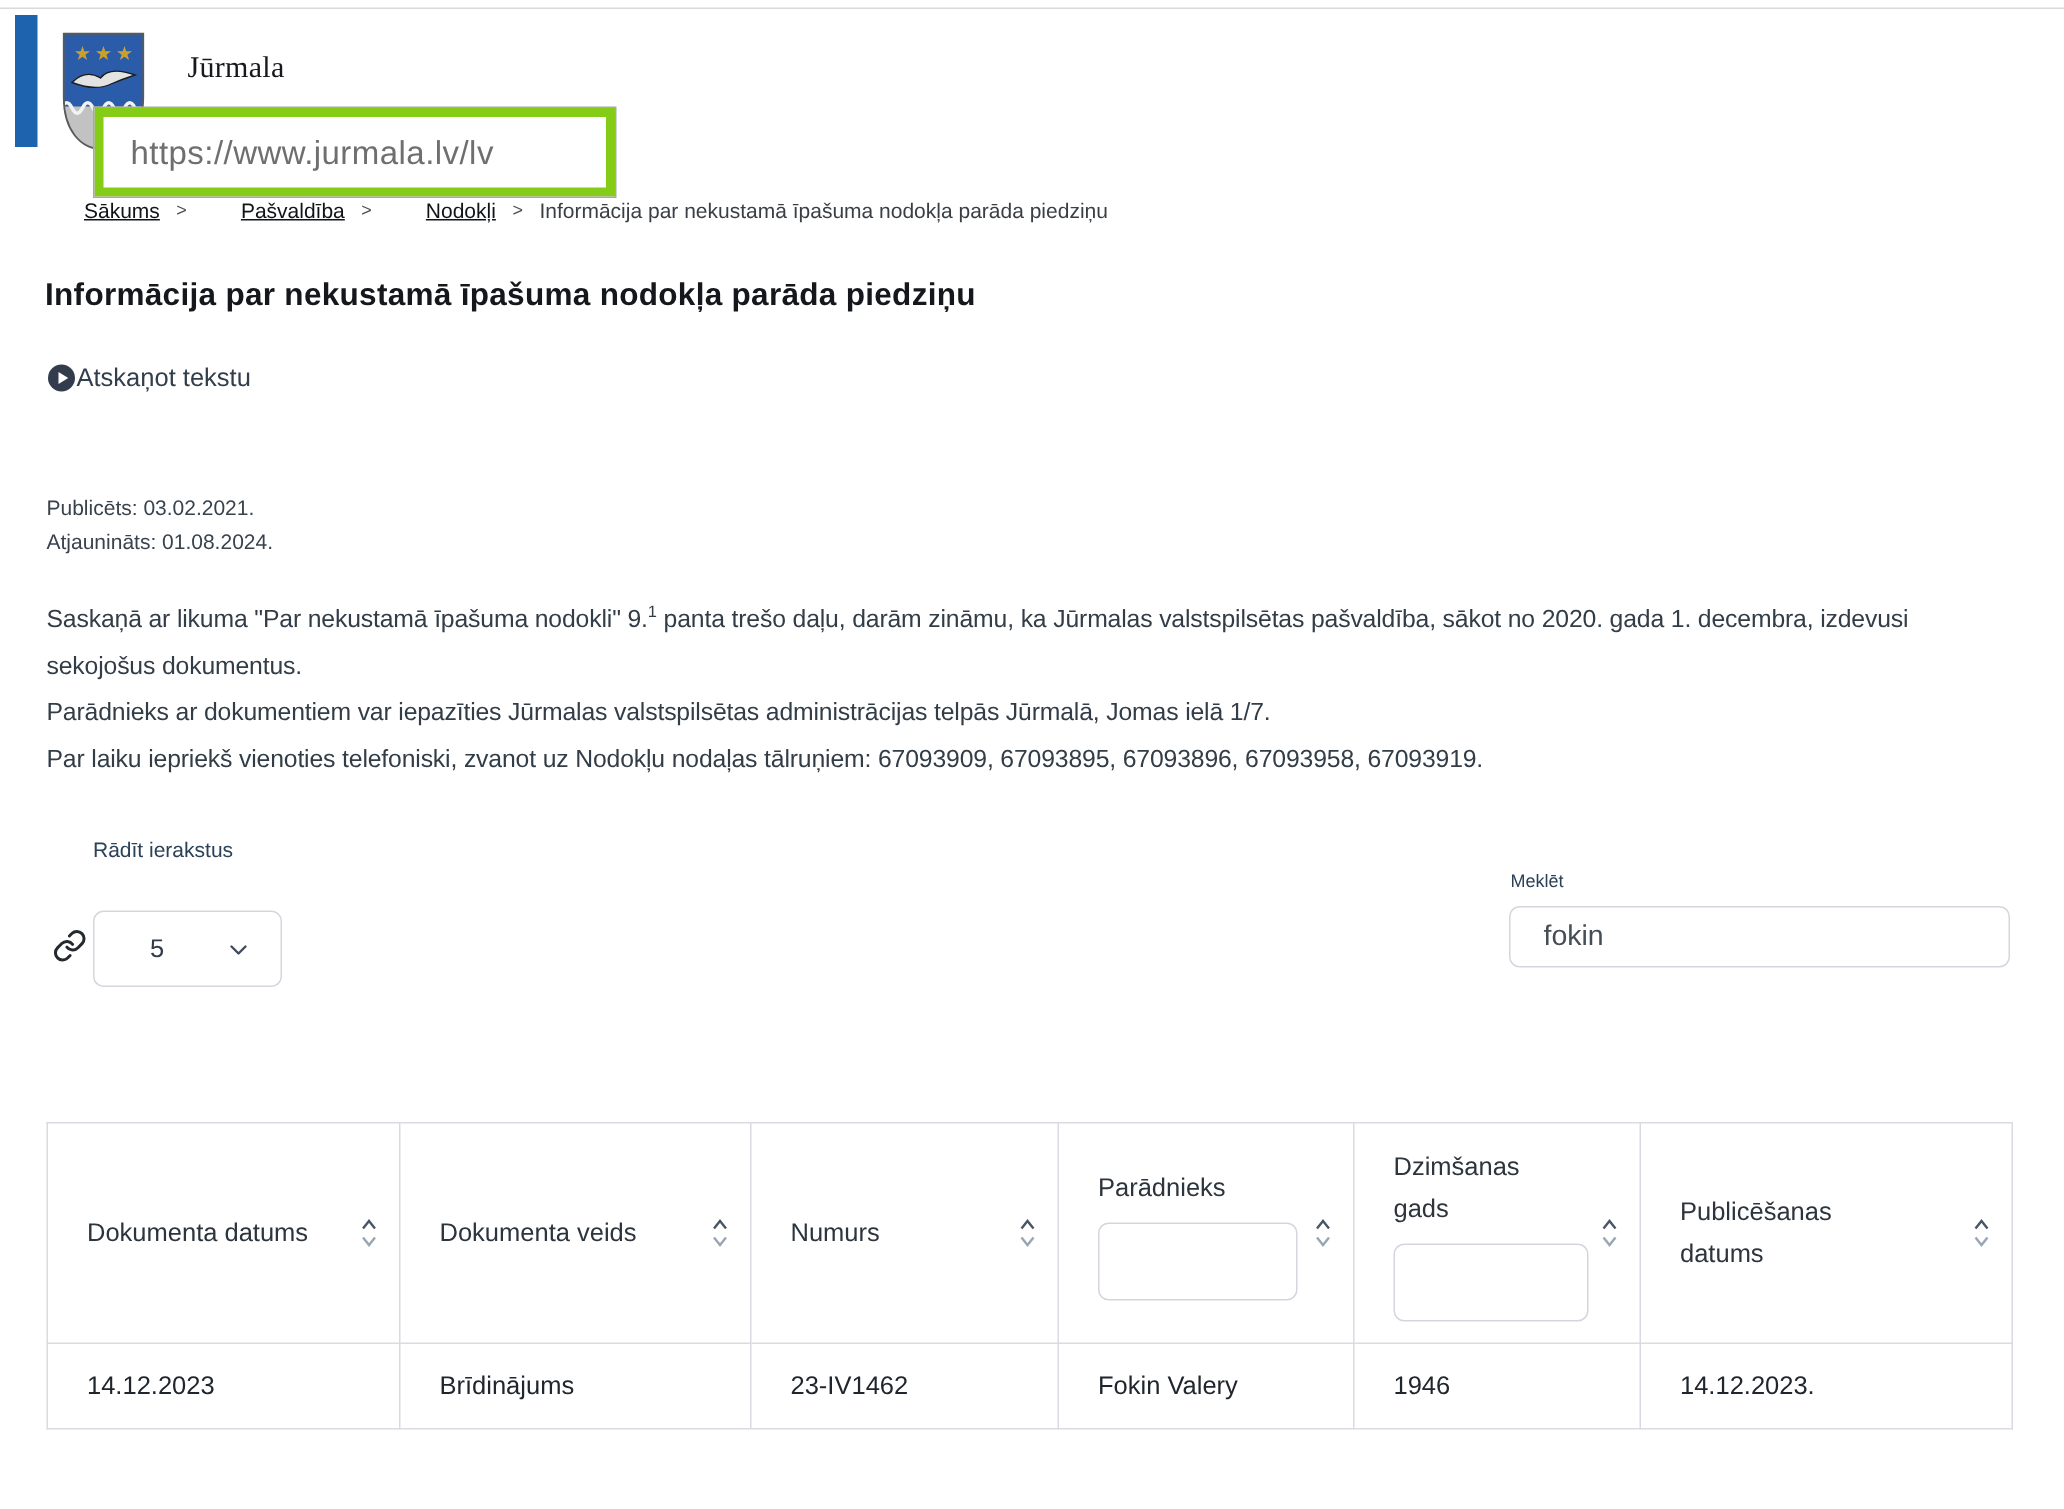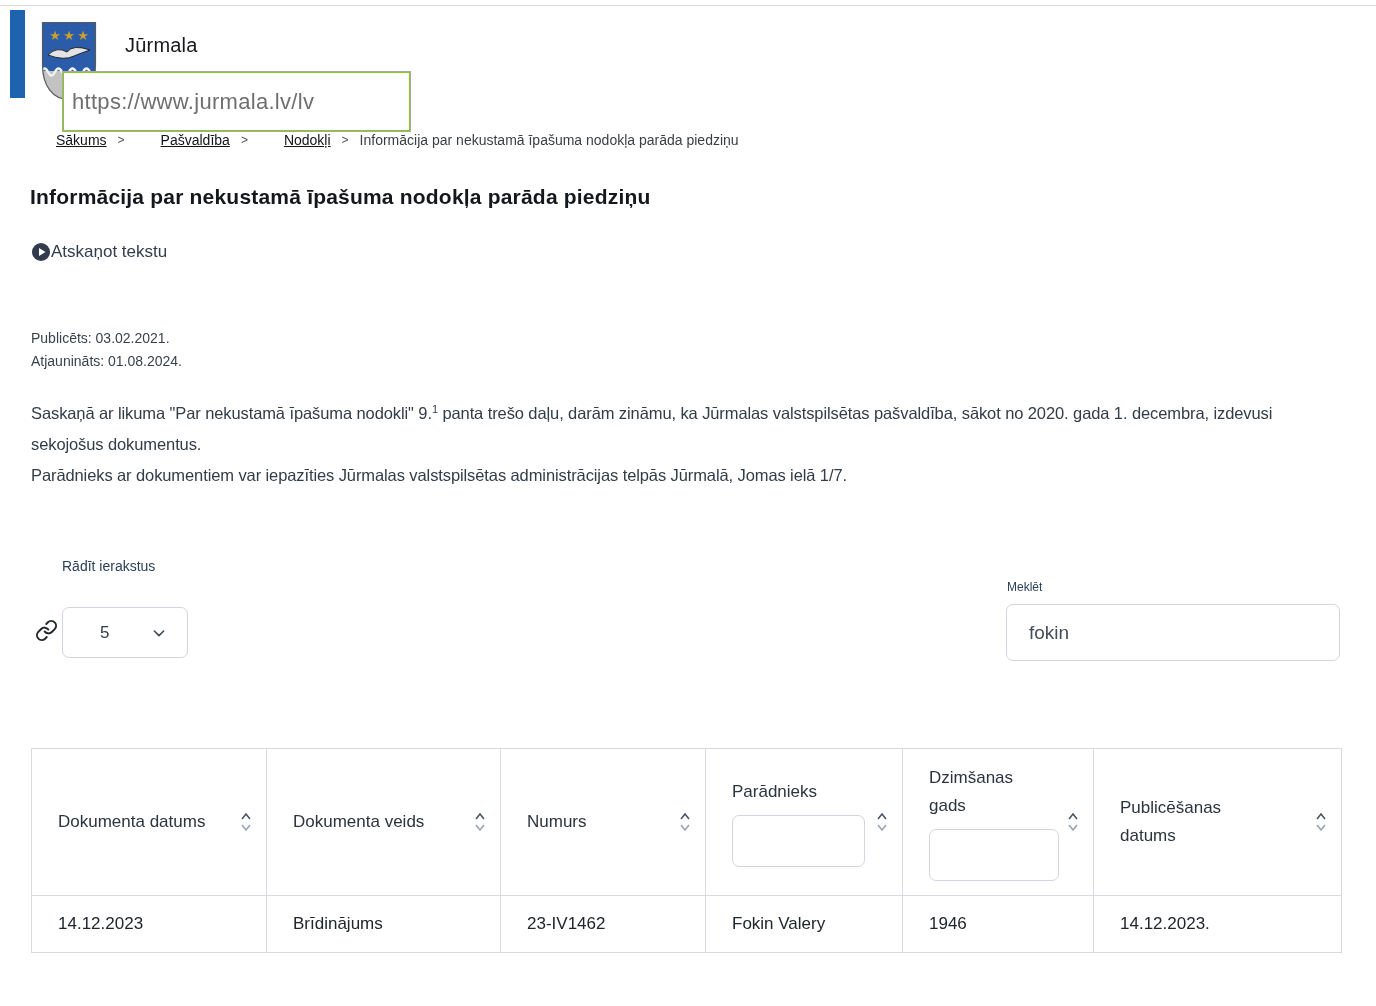--- a/index.html
+++ b/index.html
@@ -5,25 +5,25 @@
   * { margin:0; padding:0; box-sizing:border-box; }
   html,body { background:#ffffff; }
   body { font-family:"Liberation Sans", sans-serif; color:#2b333c; }
   #app { position:relative; width:1376px; height:1006px; background:#fff; overflow:hidden; }
 
   .top-hairline { position:absolute; left:0; top:5px; width:1376px; height:1px; background:#d9d9d9; }
 
   
   .accent-bar { position:absolute; left:10px; top:10px; width:15px; height:88px; background:#1e63ae; }
   .coat { position:absolute; left:41px; top:21px; width:56px; height:80px; }
-  .site-name { position:absolute; left:125px; top:34px; font-size:20px; color:#16181b; letter-spacing:.2px; }
+  .site-name { position:absolute; left:125px; top:34px; font-size:20px; color:#16181b; letter-spacing:.2px;font-family:Liberation Serif, serif; }
 
   .url-tooltip { position:absolute; left:63px; top:72px; width:347px; height:59px;
-      background:#ffffff; border:1px solid #84cc16; outline:1px solid #a8a8a8;
-      display:flex; align-items:center; padding-left:8px;
+      background:#ffffff; border:6px solid #84cc16; outline:1px solid #a8a8a8;
+      display:flex; align-items:center; padding-left:18px;
       font-size:22px; color:#6f6f6f; letter-spacing:.3px; }
 
   
   .breadcrumb { position:absolute; left:31px; top:132px; font-size:14px; color:#45484c; display:flex; align-items:center; white-space:nowrap; }
   .breadcrumb a { color:#111317; text-decoration:underline; cursor:pointer;margin-left:25px; }
   .crumb-sep { margin:0 11px; color:#4d5156; font-size:12px; }
   .crumb-current { color:#3a3f45; }
 
   .page-title { position:absolute; left:30px; top:185px; font-size:21px; font-weight:bold; color:#14171b; letter-spacing:.2px; }
 
@@ -39,21 +39,21 @@
 
   
   .show-label { position:absolute; left:62px; top:558px; font-size:14px; color:#2b4158; }
   .link-icon { position:absolute; left:35px; top:619px; width:23px; height:23px; cursor:pointer; }
   .page-size { position:absolute; left:62px; top:607px; width:126px; height:51px;
       border:1px solid #d5d5df; border-radius:7px; background:#fff; cursor:pointer;
       display:flex; align-items:center; justify-content:space-between; padding:0 20px 0 37px; }
   .page-size .val { font-size:17px; color:#333c46; }
 
   .search-label { position:absolute; left:1007px; top:580px; font-size:12px; color:#2b4158; }
-  .search-input { position:absolute; left:1006px; top:604px; width:334px; height:57px;
+  .search-input { position:absolute; left:1006px; top:604px; width:334px; height:41px;
       border:1px solid #d5d5df; border-radius:7px; padding:0 0 0 22px;
       font-family:"Liberation Sans", sans-serif; font-size:19px; color:#454d56; outline:none; }
 
   
   .doc-table { position:absolute; left:31px; top:748px; width:1310px; border-collapse:collapse; table-layout:fixed; }
   .doc-table th, .doc-table td { border:1px solid #dadae3; background:#fff; font-weight:normal; text-align:left; vertical-align:middle; }
   .doc-table th { height:147px; padding:0 14px 0 26px; }
   .doc-table td { height:57px; padding:0 14px 0 26px; font-size:17px; color:#20262d; }
   .th-inner { display:flex; align-items:center; justify-content:space-between; gap:8px; }
   .th-main { display:flex; flex-direction:column; gap:9px; min-width:0; }
@@ -121,20 +121,21 @@
     </span>
     <span class="tts-label">Atskaņot tekstu</span>
   </div>
 
   <div class="meta published">Publicēts: 03.02.2021.</div>
   <div class="meta updated">Atjaunināts: 01.08.2024.</div>
 
   <div class="body-text">
     <p><span>Saskaņā ar likuma "Par nekustamā īpašuma nodokli" 9.</span><sup>1</sup><span> panta trešo daļu, darām zināmu, ka Jūrmalas valstspilsētas pašvaldība, sākot no 2020. gada 1. decembra,  izdevusi sekojošus dokumentus.</span></p>
     <p>Parādnieks ar dokumentiem var iepazīties Jūrmalas valstspilsētas administrācijas telpās Jūrmalā, Jomas ielā 1/7.</p>
+    <p>Par laiku iepriekš vienoties telefoniski, zvanot uz Nodokļu nodaļas tālruņiem: 67093909, 67093895, 67093896,  67093958, 67093919.</p>
   </div>
 
   <div class="show-label">Rādīt ierakstus</div>
 
   <span class="link-icon">
     <svg width="23" height="23" viewBox="0 0 24 24" fill="none" stroke="#23292f" stroke-width="2.1" stroke-linecap="round" stroke-linejoin="round">
       <path d="M10 13a5 5 0 0 0 7.54.54l3-3a5 5 0 0 0-7.07-7.07l-1.72 1.71"></path>
       <path d="M14 11a5 5 0 0 0-7.54-.54l-3 3a5 5 0 0 0 7.07 7.07l1.71-1.71"></path>
     </svg>
   </span>

